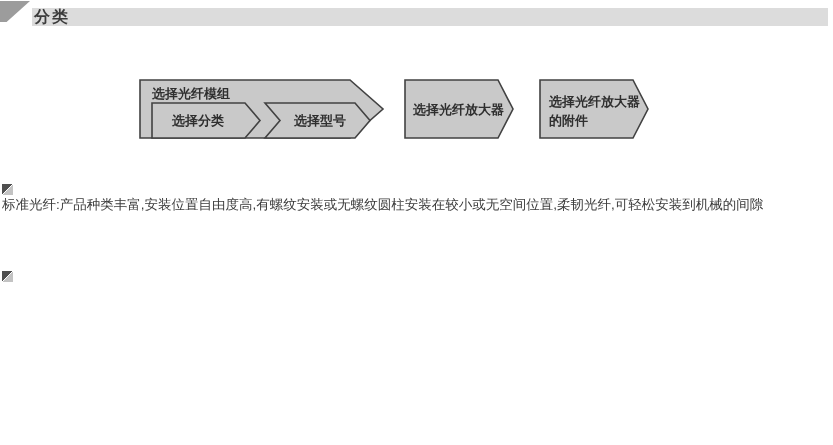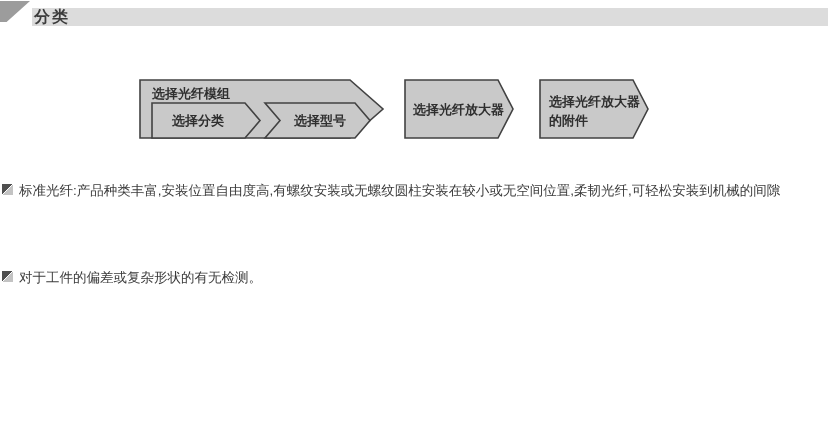--- a/index.html
+++ b/index.html
@@ -18,21 +18,21 @@
   .flow-svg{position:absolute;left:130px;top:75px;width:560px;height:75px;}
   .flow-shape{fill:#c9c9c9;stroke:#424242;stroke-width:1.6;}
   .flow-label{font-family:"Liberation Sans","DejaVu Sans",sans-serif;font-size:13px;
     font-weight:bold;fill:#2f2f2f;}
 
   
   .bullet{position:absolute;left:2px;width:828px;display:flex;align-items:flex-start;}
   .bullet-icon{flex:0 0 auto;width:11px;height:11px;margin-top:3px;margin-right:6px;
     background:linear-gradient(to bottom right,#4f4f4f 46%,#ffffff 46%,#ffffff 53%,#c3c3c3 53%);}
   .bullet-text{font-size:13.5px;line-height:19px;color:#3b3b3b;}
-  .b1{top:181px;} .b2{top:268px;} .b3{top:356px;}
+  .b1{top:181px;flex-direction:column;} .b2{top:268px;} .b3{top:356px;}
 
   
   .footer-dark{position:absolute;left:0;top:439px;width:27px;height:3px;background:#8f8f8f;}
   .footer-light{position:absolute;left:30px;right:0;top:438px;height:4px;background:#dcdcdc;}
 </style>
 </head>
 <body>
 
 <div class="page">
 
@@ -64,21 +64,20 @@
   <div class="bullet b1">
     <div class="bullet-icon"></div>
     <div class="bullet-text">
       <div>标准光纤:产品种类丰富,安装位置自由度高,有螺纹安装或无螺纹圆柱安装在较小或无空间位置,柔韧光纤,可轻松安装到机械的间隙</div>
     </div>
   </div>
 
   <div class="bullet b2">
     <div class="bullet-icon"></div>
     <div class="bullet-text">
-      <div>对于工件的偏差或复杂形状的有无检测。</div>
     </div>
   </div>
 
   <div class="bullet b3">
     <div class="bullet-icon"></div>
   </div>
 
   <div class="footer-dark"></div>
   <div class="footer-light"></div>
 

